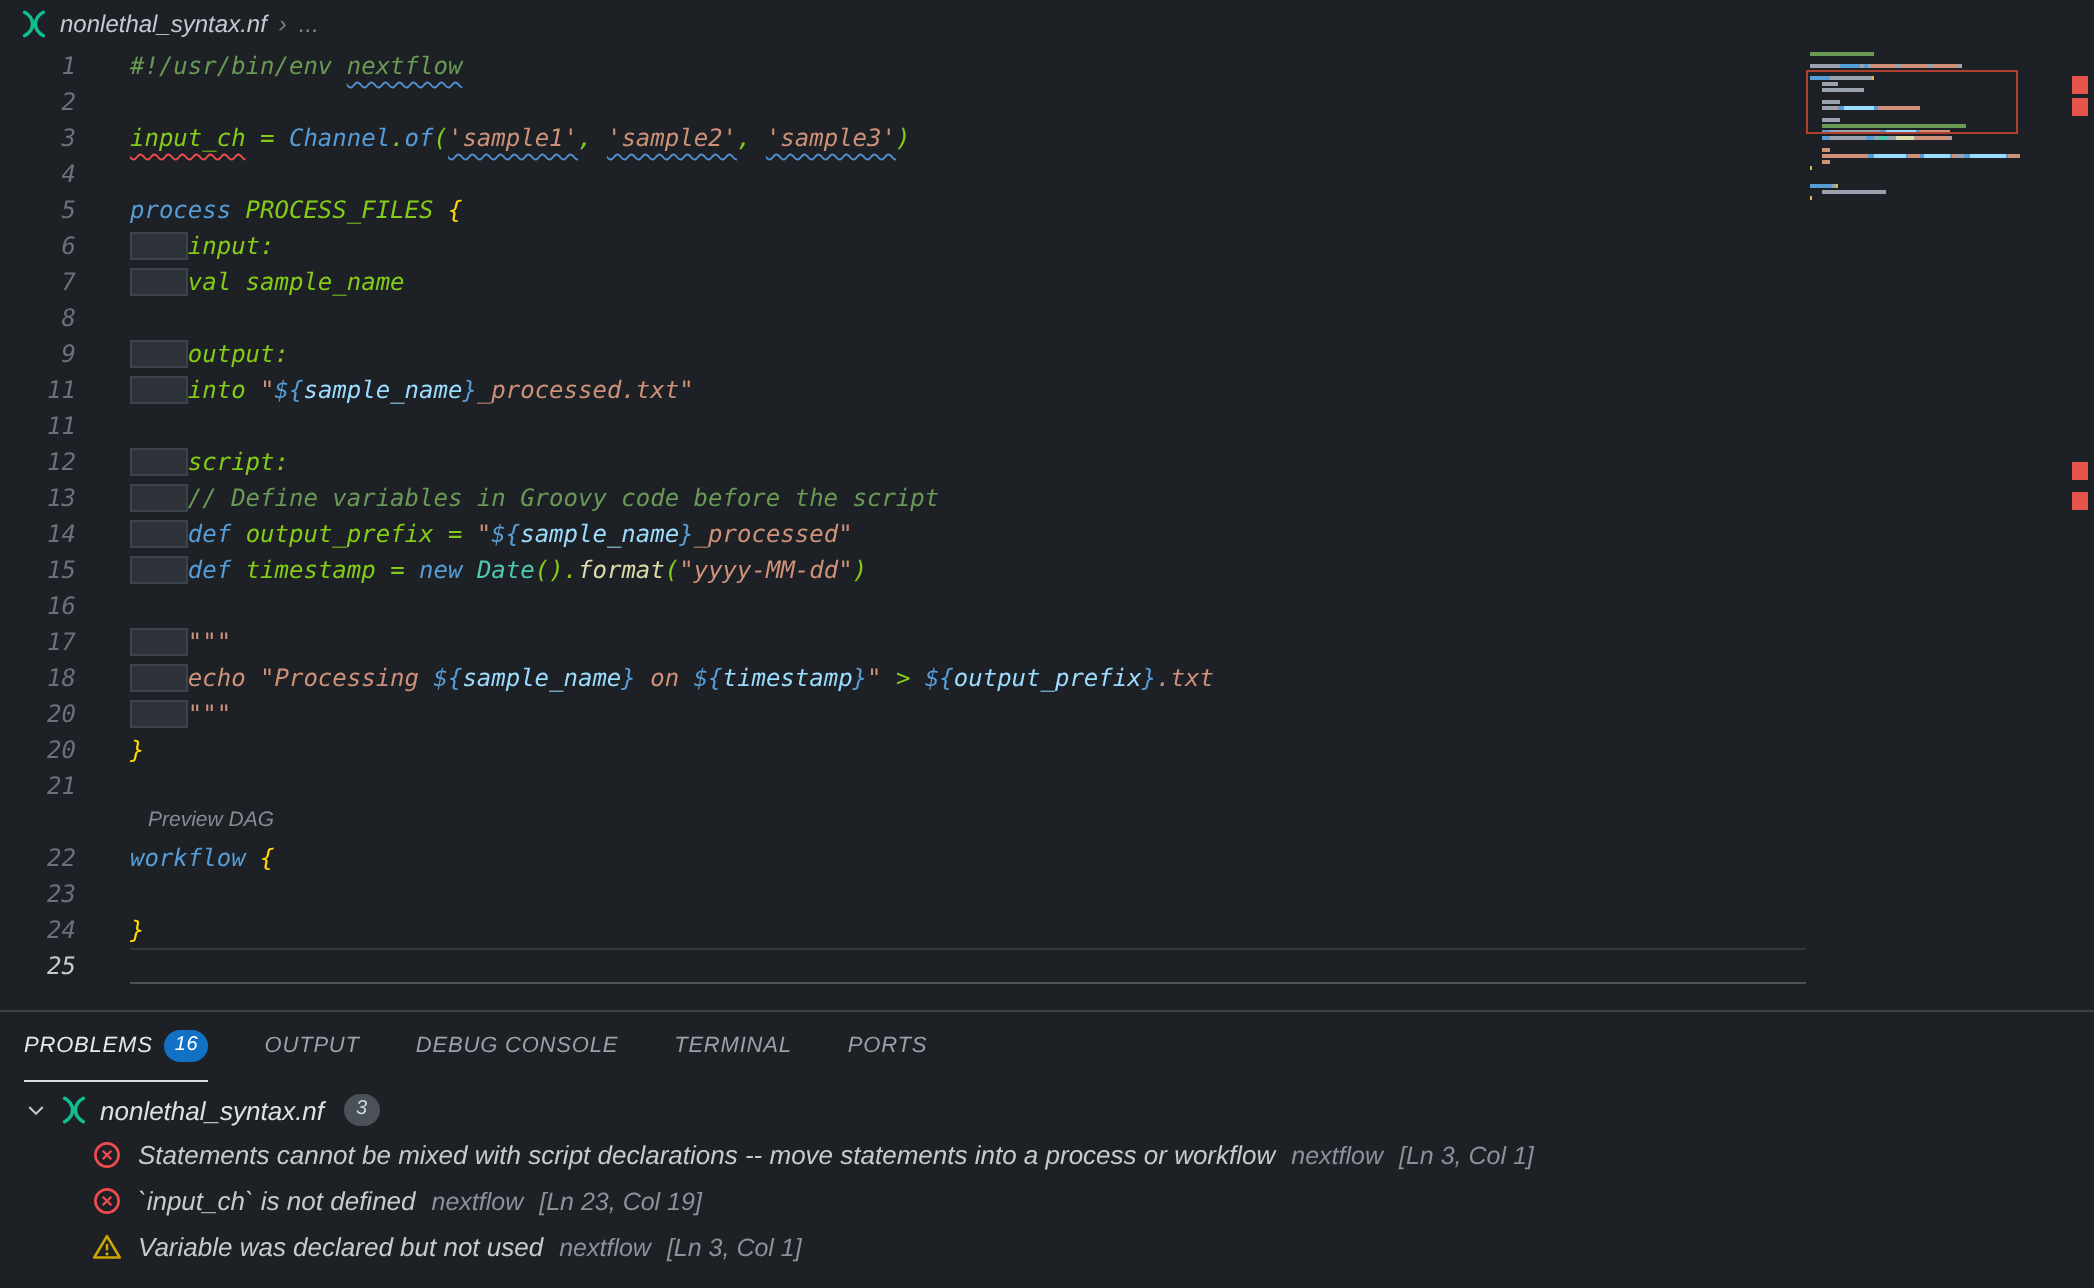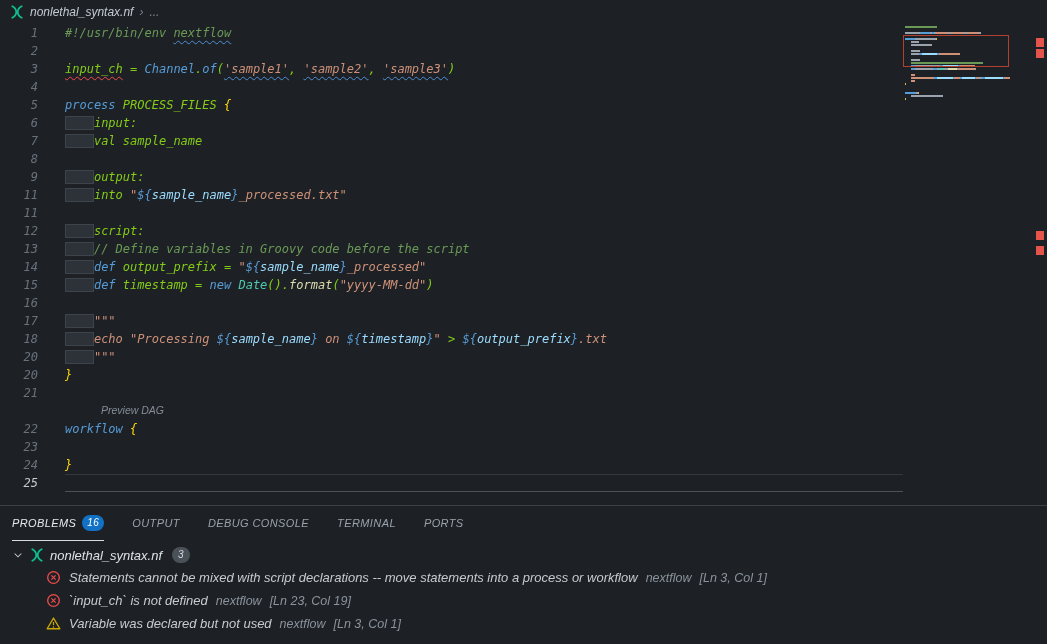--- a/index.html
+++ b/index.html
@@ -28,21 +28,21 @@
   }
   .ln { flex: 0 0 38px; text-align: right; color: #69727c; }
   .content { margin-left: 27px; color: #d4d7dc; }
   .code-row.current .ln { color: #c6ccd2; }
   .code-row.current .content {
     width: 838px; height: 18px;
     border-top: 1px solid rgba(255,255,255,0.10);
     border-bottom: 1px solid rgba(255,255,255,0.22);
   }
   .lens-row .lens {
-    margin-left: 27px; font-family: "Liberation Sans", sans-serif;
+    font-family: "Liberation Sans", sans-serif;
     font-size: 10.5px; color: #848c96; line-height: 17px; cursor: pointer; padding-left: 36px;
   }
 
   
   .tk-p { color: #84cc16; }
   .tk-k { color: #569cd6; }
   .tk-t { color: #4ec9b0; }
   .tk-f { color: #dcdcaa; }
   .tk-s { color: #ce9178; }
   .tk-c { color: #6a9955; }

